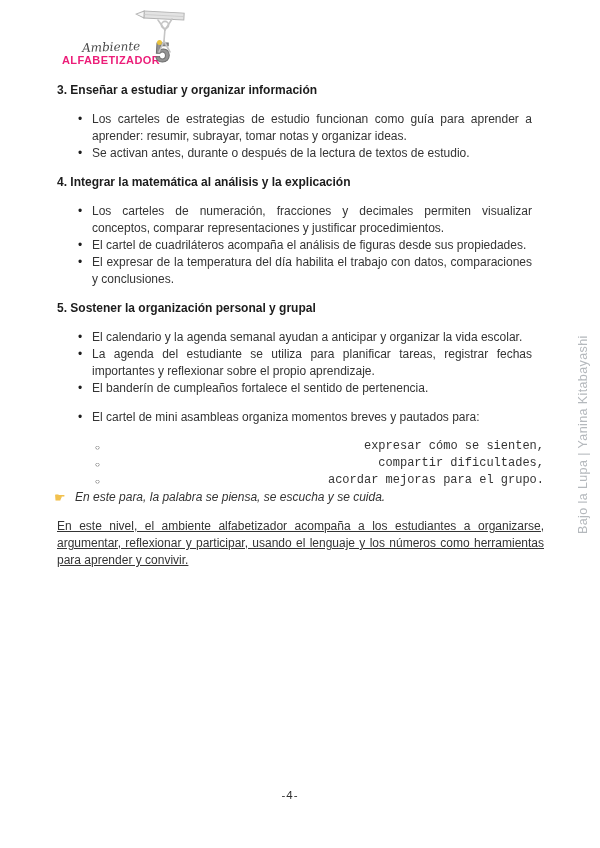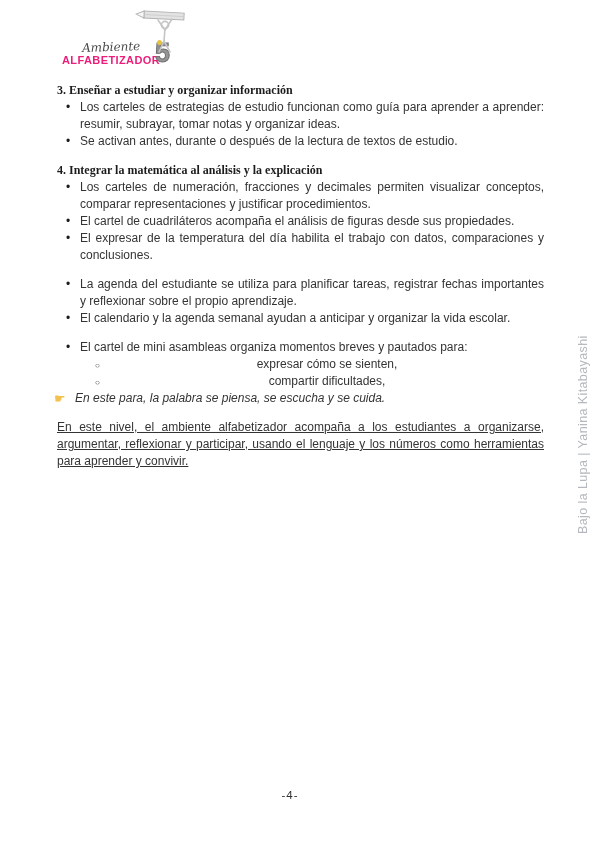--- a/index.html
+++ b/index.html
@@ -24,26 +24,26 @@
   }
   .logo-dot{position:absolute;width:5px;height:5px;border-radius:50%;background:#e9c23c;left:2px;top:-2px;}
   .logo-fig{position:absolute;left:73px;top:-14px;}
 
   
   .content{
     position:absolute;left:57px;top:82px;width:487px;
     font-size:12px;line-height:17px;color:#343434;
   }
   .content section{margin-bottom:12px;}
-  h3.sec{font-size:12px;line-height:17px;margin:0;font-weight:bold;color:#1c1c1c;font-family:Liberation Serif, serif;}
-  ul.bullets{margin:0;padding:0;list-style:none;}
+  h3.sec{font-size:12px;line-height:17px;margin:0;font-weight:bold;color:#1c1c1c;}
+  ul.bullets{margin:12px;padding:0;list-style:none;}
   ul.bullets>li{position:relative;padding-left:23px;text-align:justify;}
   ul.bullets>li::before{content:"\2022";position:absolute;left:9px;top:0;color:#1c1c1c;}
   ul.subbullets{margin:0;padding:0;list-style:none;}
-  ul.subbullets>li{position:relative;padding-left:53px;text-align:center;}
+  ul.subbullets>li{position:relative;padding-left:53px;text-align:right;font-family:Liberation Mono, monospace;}
   ul.subbullets>li::before{
     content:"\25CB";position:absolute;left:38px;top:1px;font-size:8px;color:#343434;
   }
   .note{margin:0;font-style:italic;position:relative;padding-left:18px;}
   .hand-icon{position:absolute;left:-3px;top:0;font-style:normal;color:#f2c14e;font-size:13px;}
   .idea p{margin:0;text-align:justify;text-decoration:underline;}
 
   
   .side-credit{
     position:absolute;right:10px;top:306px;height:228px;
@@ -99,33 +99,36 @@
   <section>
     <h3 class="sec">4. Integrar la matemática al análisis y la explicación</h3>
     <ul class="bullets">
       <li>Los carteles de numeración, fracciones y decimales permiten visualizar conceptos, comparar representaciones y justificar procedimientos.</li>
       <li>El cartel de cuadriláteros acompaña el análisis de figuras desde sus propiedades.</li>
       <li>El expresar de la temperatura del día habilita el trabajo con datos, comparaciones y conclusiones.</li>
     </ul>
   </section>
 
   <section>
+    <h3 class="sec">5. Sostener la organización personal y grupal</h3>
     <ul class="bullets">
+      <li>El calendario y la agenda semanal ayudan a anticipar y organizar la vida escolar.</li>
       <li>La agenda del estudiante se utiliza para planificar tareas, registrar fechas importantes y reflexionar sobre el propio aprendizaje.</li>
-      <li>El calendario y la agenda semanal ayudan a anticipar y organizar la vida escolar.</li>
+      <li>El banderín de cumpleaños fortalece el sentido de pertenencia.</li>
     </ul>
   </section>
 
   <section>
     <ul class="bullets">
       <li>El cartel de mini asambleas organiza momentos breves y pautados para:</li>
     </ul>
     <ul class="subbullets">
       <li>expresar cómo se sienten,</li>
       <li>compartir dificultades,</li>
+      <li>acordar mejoras para el grupo.</li>
     </ul>
     <p class="note">
       <span class="hand-icon">☛</span>
       <span>En este para, la palabra se piensa, se escucha y se cuida.</span>
     </p>
   </section>
 
   <section class="idea">
     <p>En este nivel, el ambiente alfabetizador acompaña a los estudiantes a organizarse, argumentar, reflexionar y participar, usando el lenguaje y los números como herramientas para aprender y convivir.</p>
   </section>

